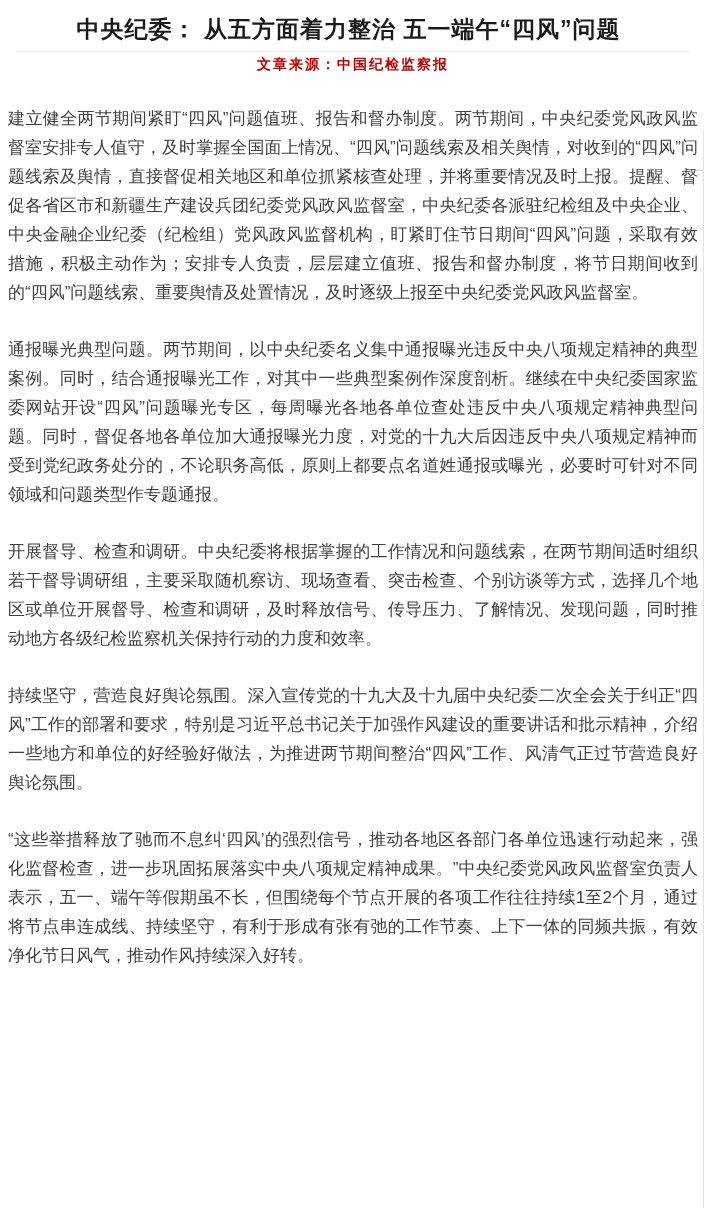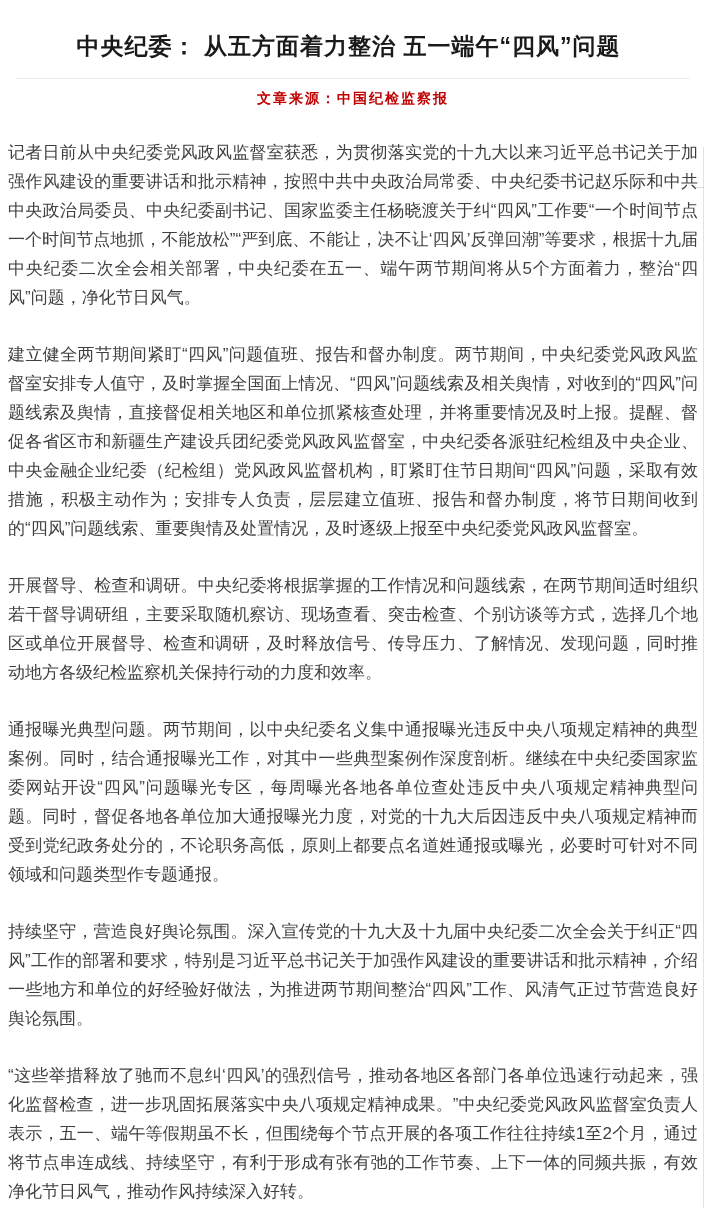--- a/index.html
+++ b/index.html
@@ -15,37 +15,37 @@
     overflow: hidden;
     font-family: "Liberation Sans", sans-serif;
   }
   .page {
     width: 706px;
     height: 1208px;
     background: #ffffff;
     position: relative;
   }
   .article-title {
-    margin: 17px;
+    margin: 0;
     padding: 14px 10px 0 1px;
     font-size: 23px;
     line-height: 30px;
     font-weight: bold;
     color: #1a1a1a;
     text-align: center;
     letter-spacing: 1px;
     font-family: "Liberation Sans", sans-serif;
   }
   .title-divider {
     height: 1px;
     background: #ededed;
     margin: 7px 16px 0 16px;
   }
   .article-source {
-    margin-top: 11px;
+    margin-top: 4px;
     text-align: center;
     font-size: 14px;
     font-weight: bold;
     color: #c00000;
     letter-spacing: 2px;
     font-family: "Liberation Serif", serif;
   }
   .article-body {
     margin-top: 30px;
     padding: 0 8px;
@@ -82,24 +82,23 @@
 
 <div class="page">
 
   <h1 class="article-title">中央纪委： 从五方面着力整治 五一端午“四风”问题</h1>
 
   <div class="title-divider"></div>
 
   <div class="article-source">文章来源：中国纪检监察报</div>
 
   <div class="article-body">
-    <p>记者日前从中央纪委党风政风监督室获悉，为贯彻落实党的十九大以来习近平总书记关于加强作风建设的重要讲话和批示精神，按照中共中央政治局常委、中央纪委书记赵乐际和中共中央政治局委员、中央纪委副书记、国家监委主任杨晓渡关于纠“四风”工作要“一个时间节点一个时间节点地抓，不能放松”“严到底、不能让，决不让‘四风’反弹回潮”等要求，根据十九届中央纪委二次全会相关部署，中央纪委在五一、端午两节期间将从5个方面着力，整治“四风”问题，净化节日风气。</p>
     <p>建立健全两节期间紧盯“四风”问题值班、报告和督办制度。两节期间，中央纪委党风政风监督室安排专人值守，及时掌握全国面上情况、“四风”问题线索及相关舆情，对收到的“四风”问题线索及舆情，直接督促相关地区和单位抓紧核查处理，并将重要情况及时上报。提醒、督促各省区市和新疆生产建设兵团纪委党风政风监督室，中央纪委各派驻纪检组及中央企业、中央金融企业纪委（纪检组）党风政风监督机构，盯紧盯住节日期间“四风”问题，采取有效措施，积极主动作为；安排专人负责，层层建立值班、报告和督办制度，将节日期间收到的“四风”问题线索、重要舆情及处置情况，及时逐级上报至中央纪委党风政风监督室。</p>
+    <p>通报曝光典型问题。两节期间，以中央纪委名义集中通报曝光违反中央八项规定精神的典型案例。同时，结合通报曝光工作，对其中一些典型案例作深度剖析。继续在中央纪委国家监委网站开设“四风”问题曝光专区，每周曝光各地各单位查处违反中央八项规定精神典型问题。同时，督促各地各单位加大通报曝光力度，对党的十九大后因违反中央八项规定精神而受到党纪政务处分的，不论职务高低，原则上都要点名道姓通报或曝光，必要时可针对不同领域和问题类型作专题通报。</p>
     <p>开展督导、检查和调研。中央纪委将根据掌握的工作情况和问题线索，在两节期间适时组织若干督导调研组，主要采取随机察访、现场查看、突击检查、个别访谈等方式，选择几个地区或单位开展督导、检查和调研，及时释放信号、传导压力、了解情况、发现问题，同时推动地方各级纪检监察机关保持行动的力度和效率。</p>
-    <p>通报曝光典型问题。两节期间，以中央纪委名义集中通报曝光违反中央八项规定精神的典型案例。同时，结合通报曝光工作，对其中一些典型案例作深度剖析。继续在中央纪委国家监委网站开设“四风”问题曝光专区，每周曝光各地各单位查处违反中央八项规定精神典型问题。同时，督促各地各单位加大通报曝光力度，对党的十九大后因违反中央八项规定精神而受到党纪政务处分的，不论职务高低，原则上都要点名道姓通报或曝光，必要时可针对不同领域和问题类型作专题通报。</p>
     <p>持续坚守，营造良好舆论氛围。深入宣传党的十九大及十九届中央纪委二次全会关于纠正“四风”工作的部署和要求，特别是习近平总书记关于加强作风建设的重要讲话和批示精神，介绍一些地方和单位的好经验好做法，为推进两节期间整治“四风”工作、风清气正过节营造良好舆论氛围。</p>
     <p>“这些举措释放了驰而不息纠‘四风’的强烈信号，推动各地区各部门各单位迅速行动起来，强化监督检查，进一步巩固拓展落实中央八项规定精神成果。”中央纪委党风政风监督室负责人表示，五一、端午等假期虽不长，但围绕每个节点开展的各项工作往往持续1至2个月，通过将节点串连成线、持续坚守，有利于形成有张有弛的工作节奏、上下一体的同频共振，有效净化节日风气，推动作风持续深入好转。</p>
   </div>
 
   <div class="window-edge-line"></div>
   <div class="scrollbar-tick"></div>
 
 </div>
 
 </body></html>

